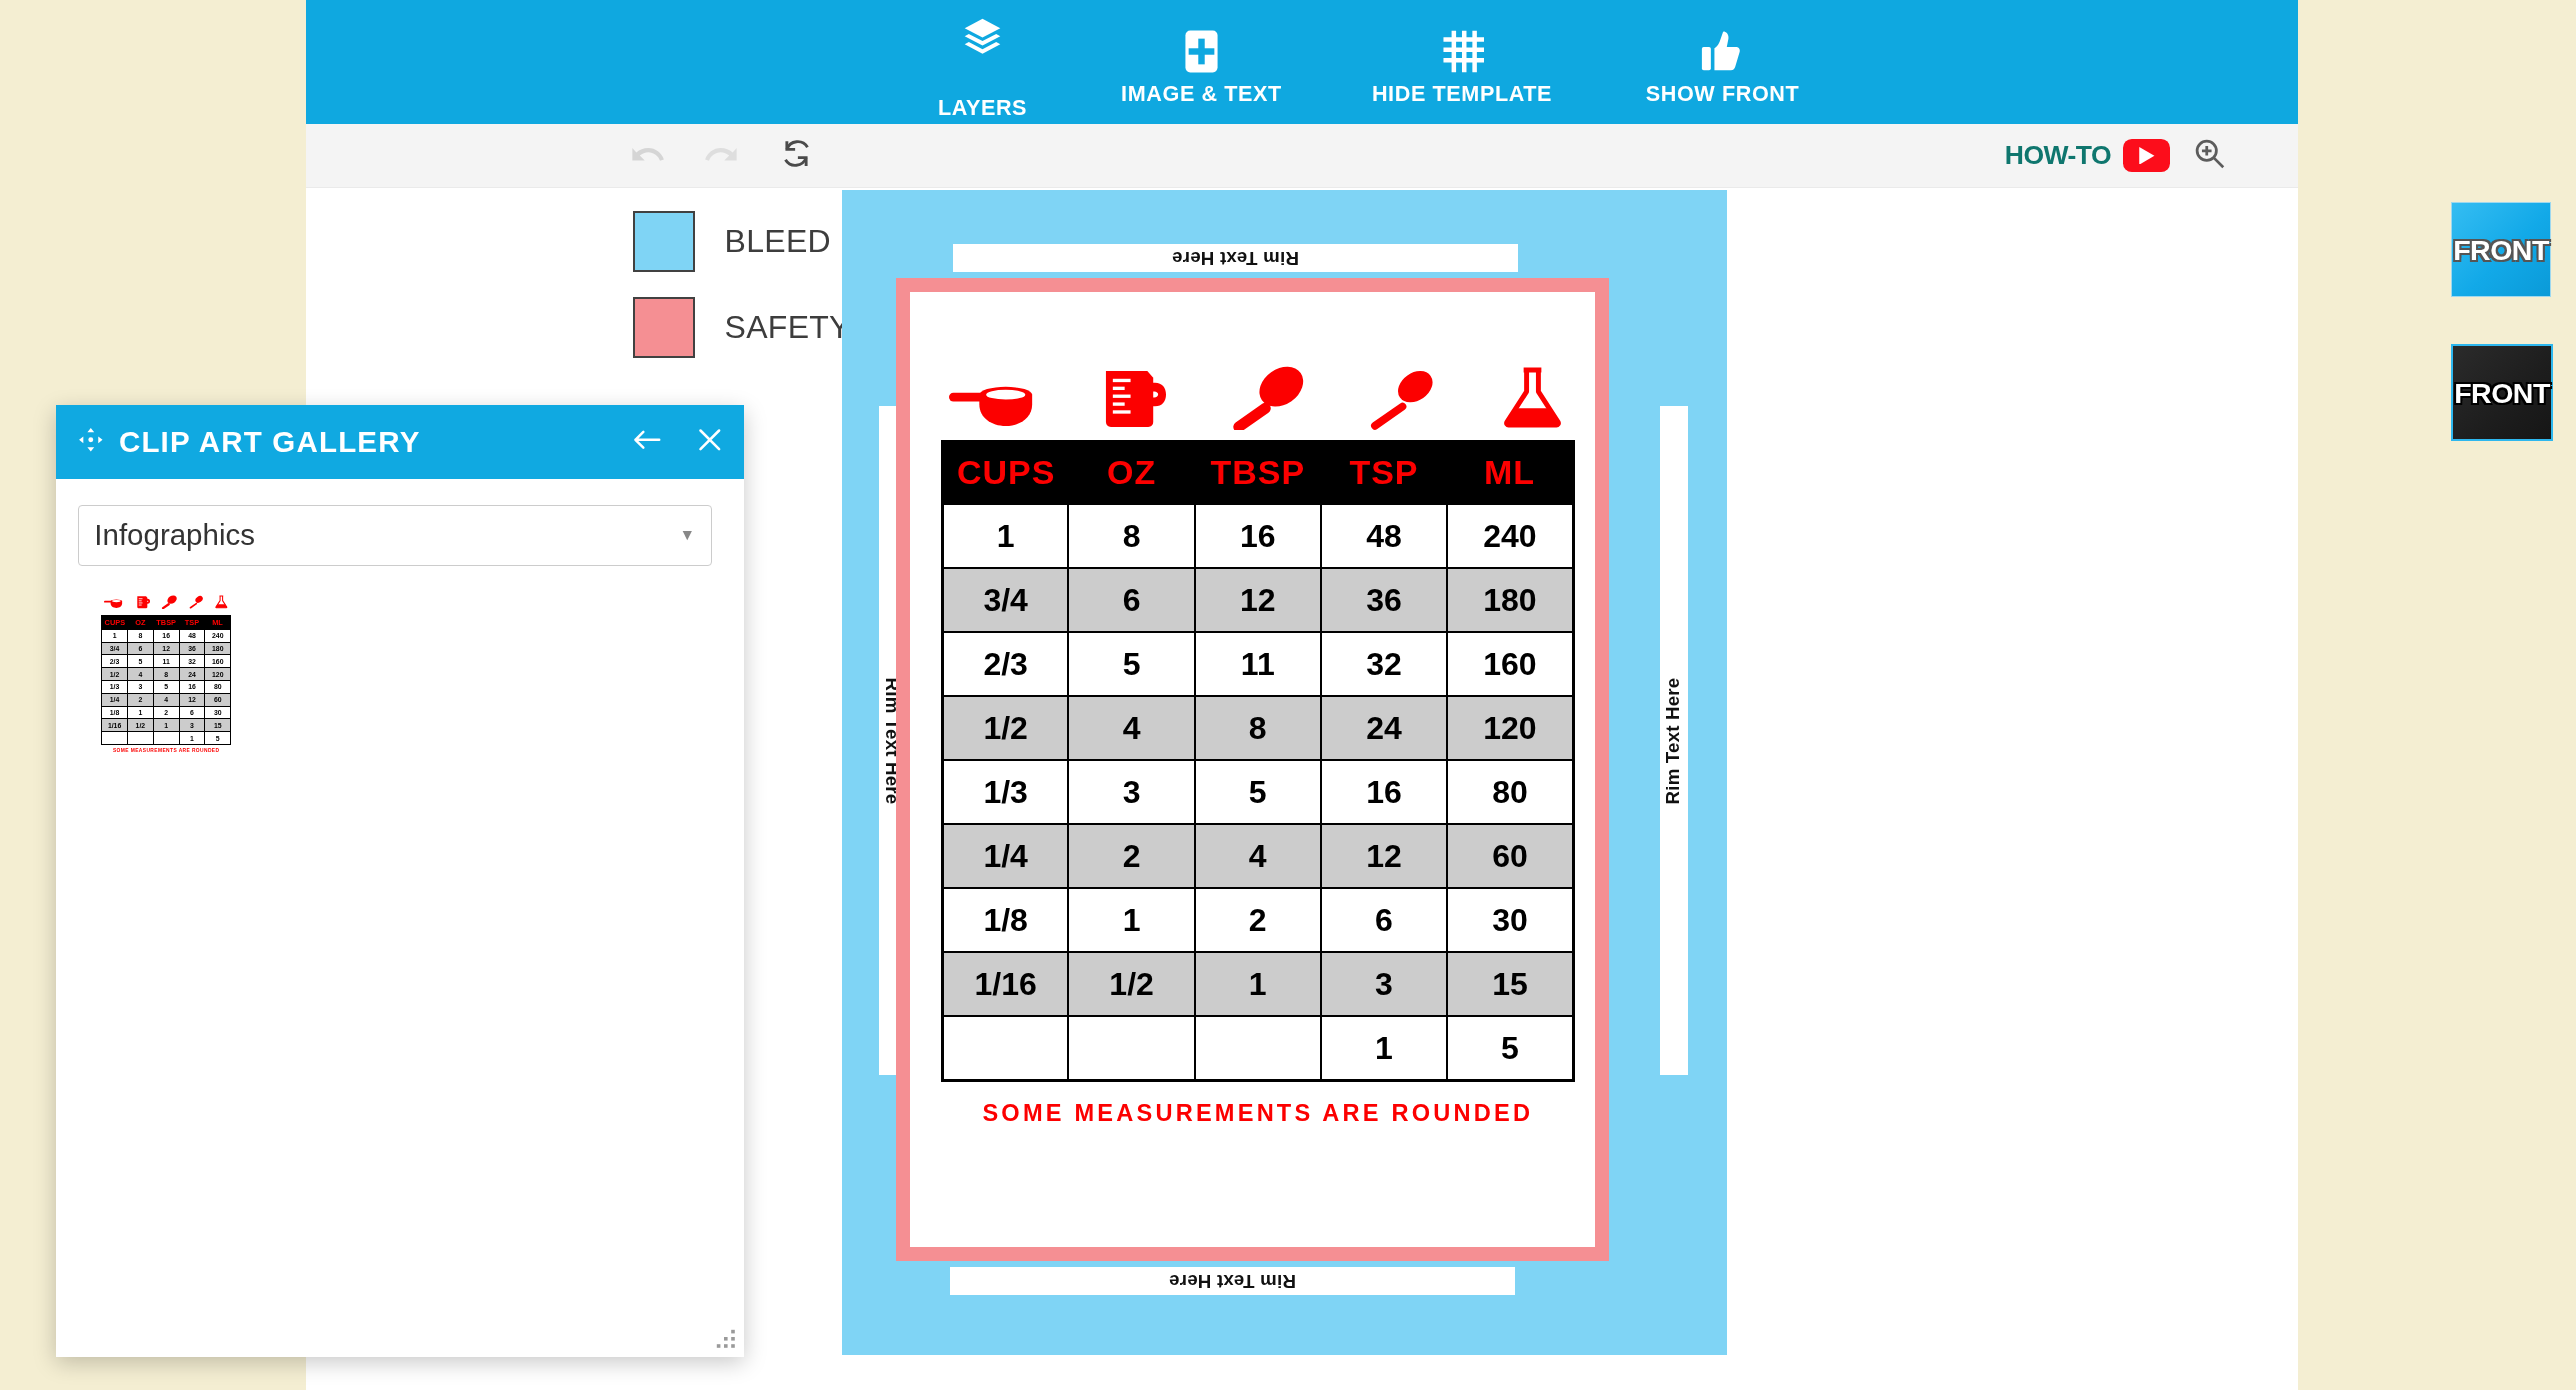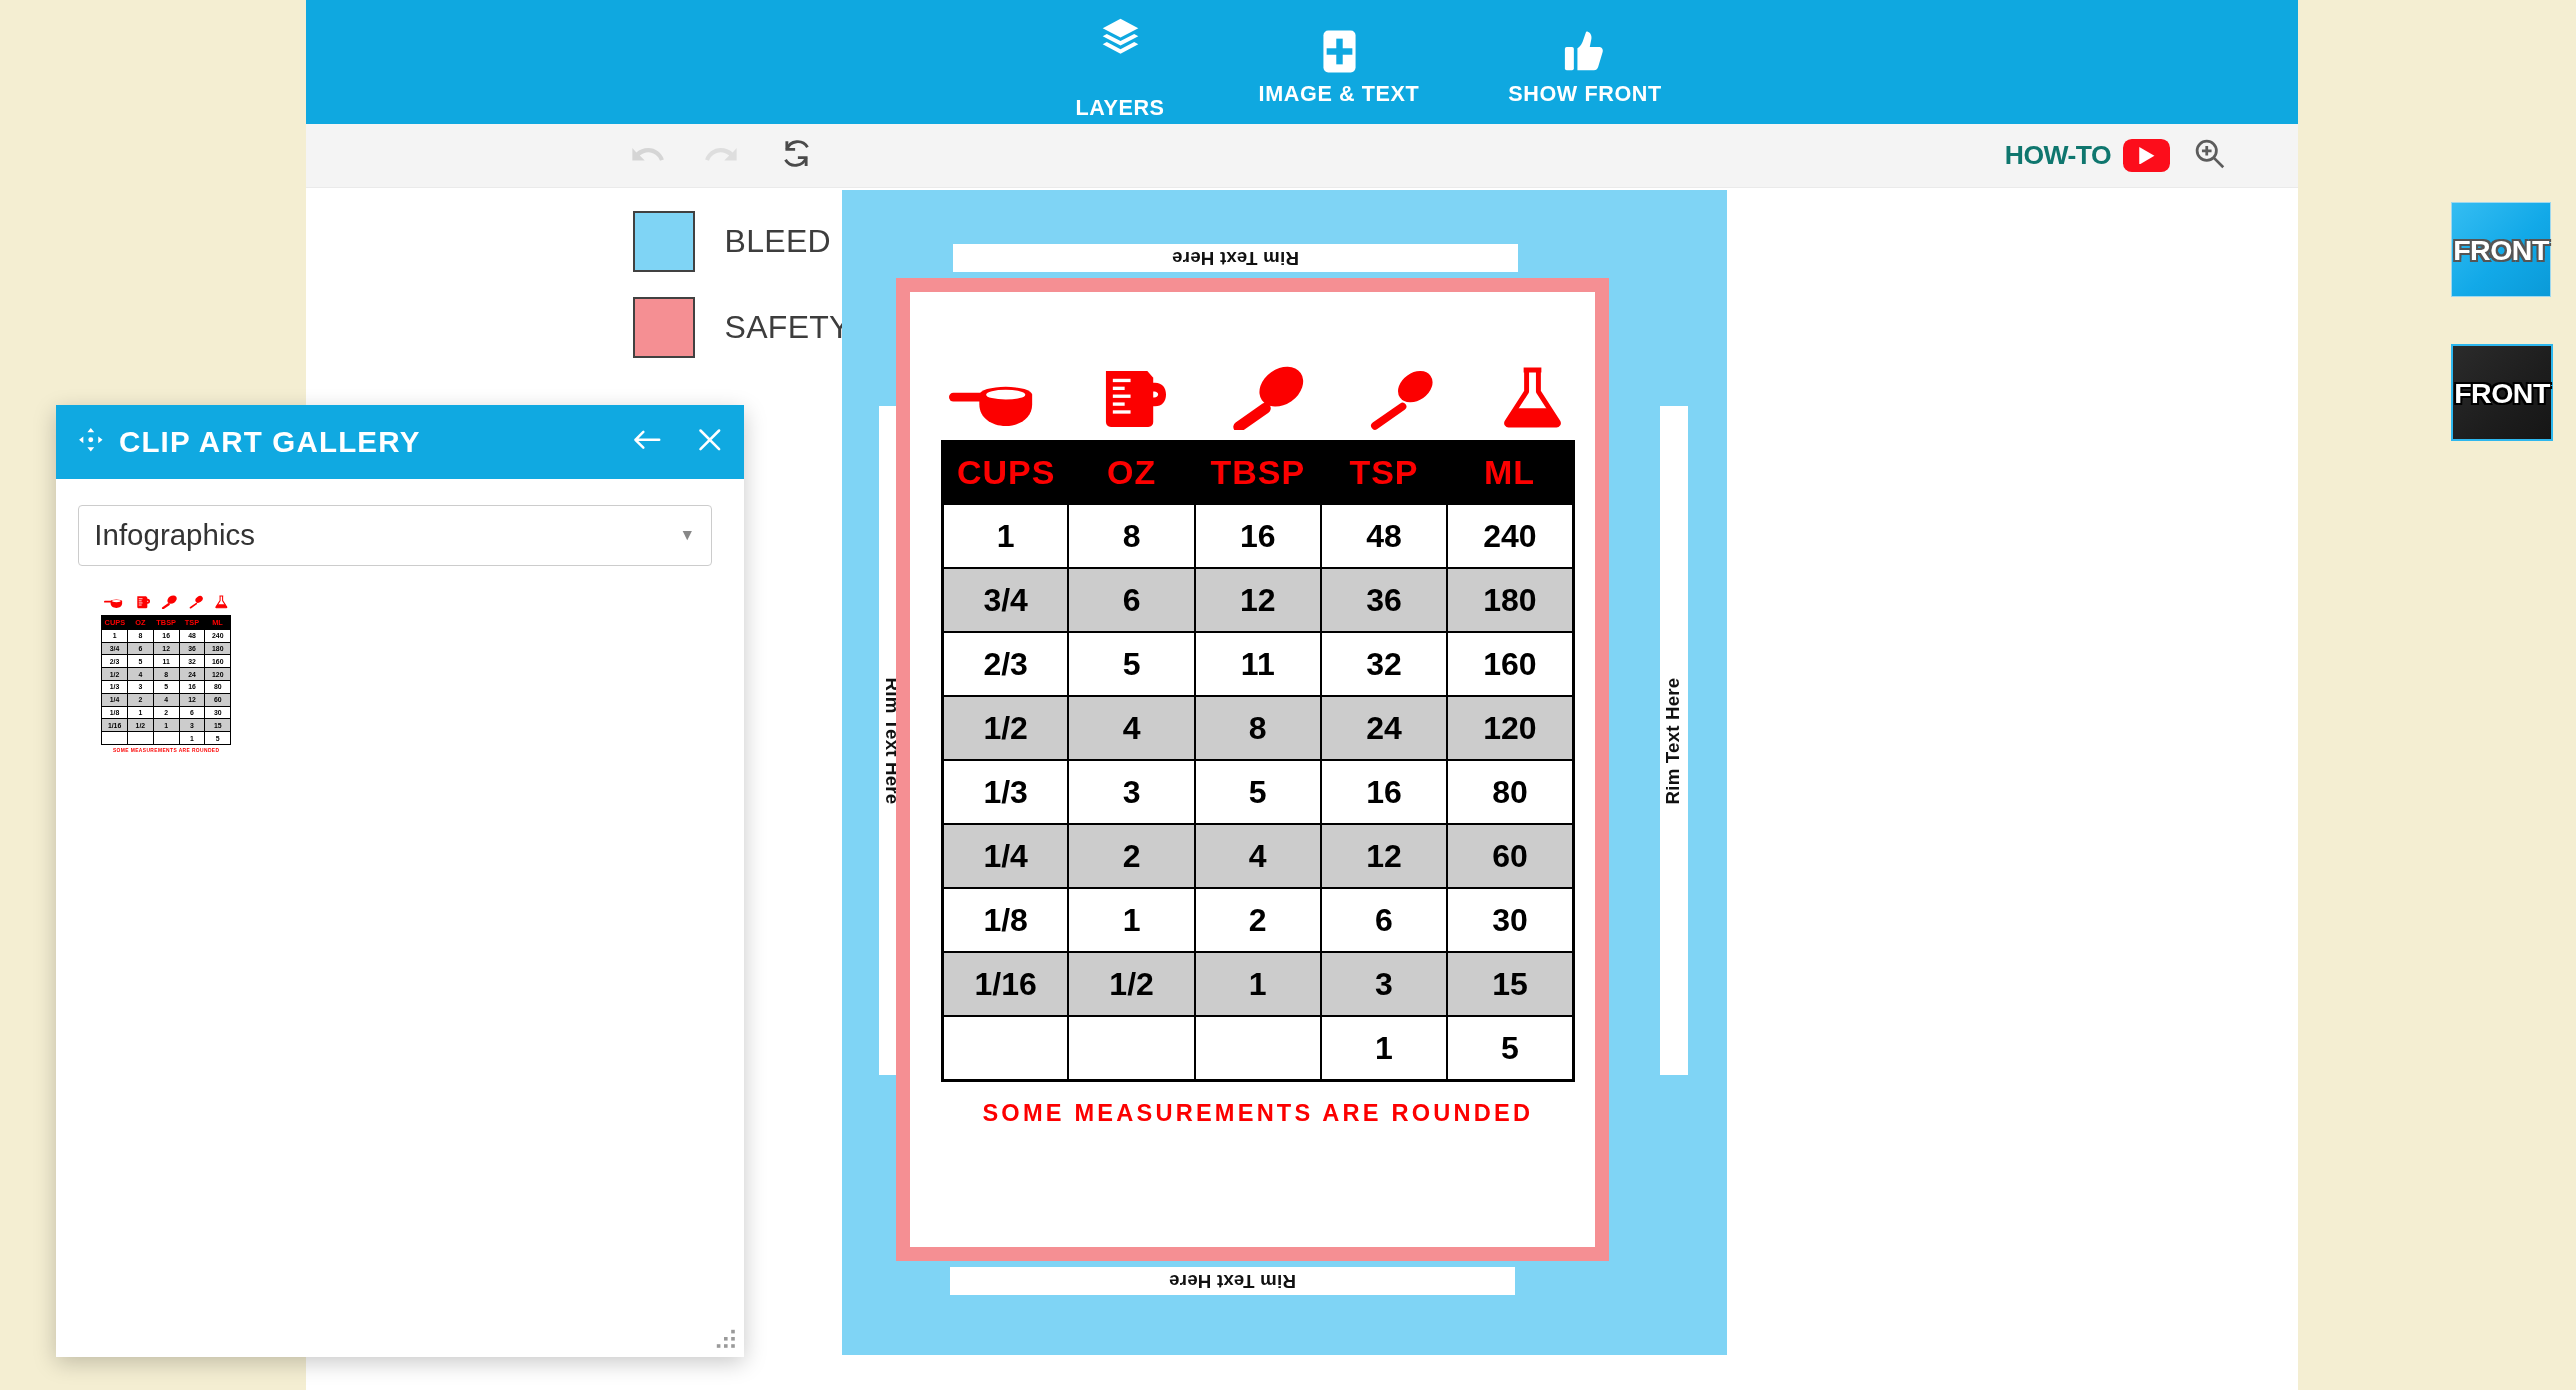--- a/index.html
+++ b/index.html
@@ -151,20 +151,28 @@
       <div class="ti">
         <svg width="39" height="45" viewBox="0 0 22 28">
           <rect x="1" y="1" width="20" height="26" rx="3" fill="#fff"></rect>
           <rect x="9" y="6" width="4" height="16" fill="#0fa8e0"></rect>
           <rect x="3" y="12" width="16" height="4" fill="#0fa8e0"></rect>
         </svg>
       </div>
       <div class="tl">IMAGE &amp; TEXT</div>
     </div>
 
+    <div class="tool-btn" id="tb-hidetemplate">
+      <div class="ti">
+        <svg width="43" height="45" viewBox="0 0 24 26" fill="none" stroke="#fff" stroke-width="2.6">
+          <path d="M7 1v24M13 1v24M19 1v24M1 6h24M1 12h24M1 18h24"></path>
+        </svg>
+      </div>
+      <div class="tl">HIDE TEMPLATE</div>
+    </div>
 
     <div class="tool-btn" id="tb-showproof">
       <div class="ti">
         <svg width="43" height="47" viewBox="0 0 24 26" fill="#fff">
           <rect x="0.5" y="11" width="5" height="13" rx="1"></rect>
           <path d="M7.5 24h9.2c1.4 0 2.1-.8 2.4-1.9l2.5-8.4c.35-1.5-.5-2.7-2-2.7h-5.2l.9-4.6c.3-1.7-.5-3.4-2-3.9-.6-.2-1 .1-1.2.7l-1.6 4.6c-.5 1.4-1.3 2.6-2.4 3.5l-.6.5V24z"></path>
         </svg>
       </div>
       <div class="tl">SHOW FRONT</div>
     </div>

